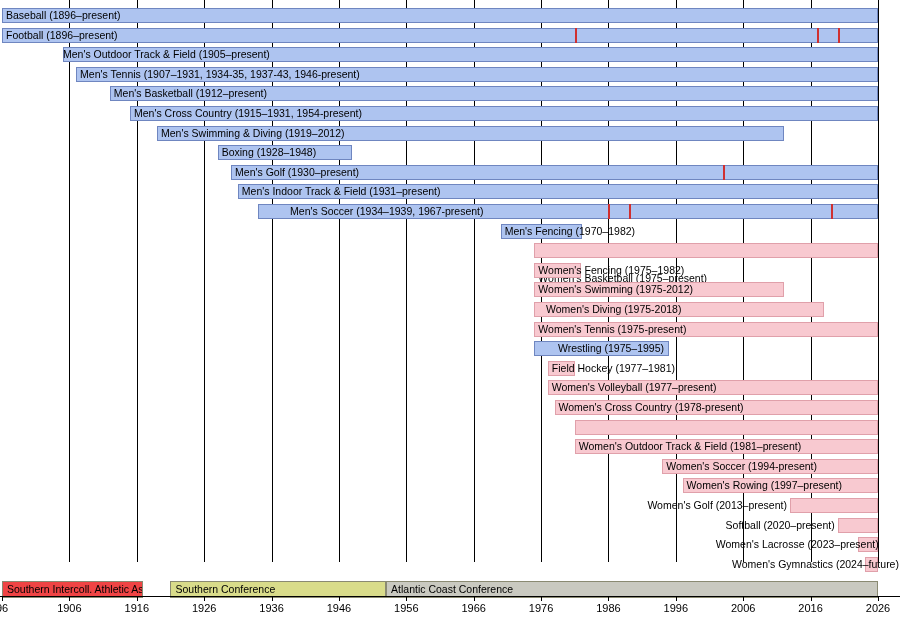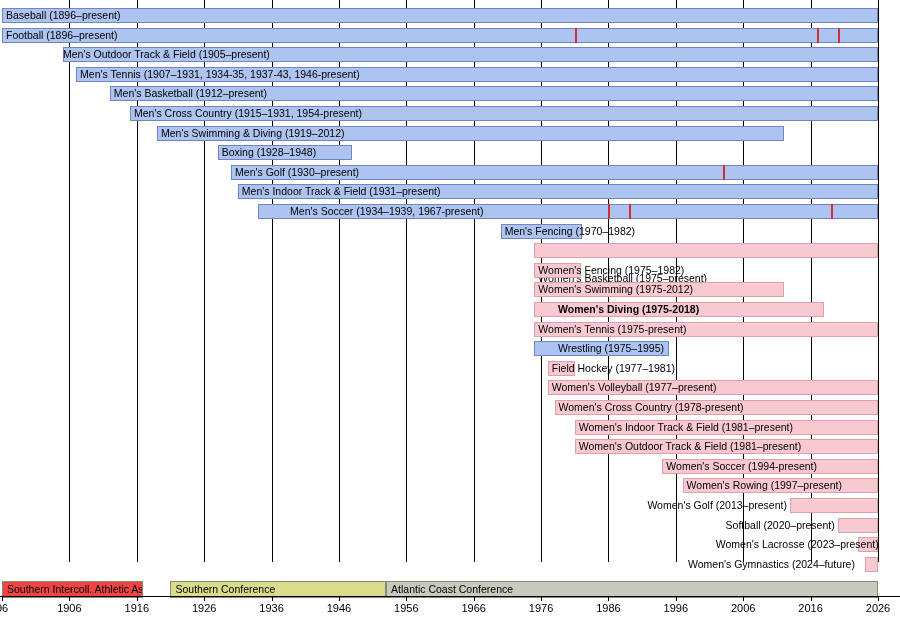--- a/index.html
+++ b/index.html
@@ -152,47 +152,46 @@
       <div class="bar-label" style="top: 204px; left: 262.062px; margin-left: 28px;">Men's Soccer (1934–1939, 1967-present)</div>
       <div class="bar male" style="left: 500.646px; width: 80.8615px; top: 223.6px;"></div>
       <div class="bar-label" style="top: 223.6px; left: 504.646px;">Men's Fencing (1970–1982)</div>
       <div class="bar female" style="left: 534.338px; width: 343.662px; top: 243.2px;"></div>
       <div class="bar-label" style="top: 243.2px; left: 538.338px; margin-top: 28px;">Women's Basketball (1975–present)</div>
       <div class="bar female" style="left: 534.338px; width: 47.1692px; top: 262.8px;"></div>
       <div class="bar-label" style="top: 262.8px; left: 538.338px;">Women's Fencing (1975–1982)</div>
       <div class="bar female" style="left: 534.338px; width: 249.323px; top: 282.4px;"></div>
       <div class="bar-label" style="top: 282.4px; left: 538.338px;">Women's Swimming (1975-2012)</div>
       <div class="bar female" style="left: 534.338px; width: 289.754px; top: 302px;"></div>
-      <div class="bar-label" style="top: 302px; left: 558px; font-weight: bold;">Women's Diving (1975-2018)</div>
+      <div class="bar-label" style="top: 302px; left: 546px;">Women's Diving (1975-2018)</div>
       <div class="bar female" style="left: 534.338px; width: 343.662px; top: 321.6px;"></div>
       <div class="bar-label" style="top: 321.6px; left: 538.338px;">Women's Tennis (1975-present)</div>
       <div class="bar male" style="left: 534.338px; width: 134.769px; top: 341.2px;"></div>
       <div class="bar-label" style="top: 341.2px; left: 558px;">Wrestling (1975–1995)</div>
       <div class="bar female" style="left: 547.815px; width: 26.9538px; top: 360.8px;"></div>
       <div class="bar-label" style="top: 360.8px; left: 551.815px;">Field Hockey (1977–1981)</div>
       <div class="bar female" style="left: 547.815px; width: 330.185px; top: 380.4px;"></div>
       <div class="bar-label" style="top: 380.4px; left: 551.815px;">Women's Volleyball (1977–present)</div>
       <div class="bar female" style="left: 554.554px; width: 323.446px; top: 400px;"></div>
       <div class="bar-label" style="top: 400px; left: 558.554px;">Women's Cross Country (1978-present)</div>
       <div class="bar female" style="left: 574.769px; width: 303.231px; top: 419.6px;"></div>
-      <div class="bar-label" style="top: 419.6px; left: 578.769px;">Women's Indoor Track &amp; Field (1981–present)</div>
       <div class="bar female" style="left: 574.769px; width: 303.231px; top: 439.2px;"></div>
       <div class="bar-label" style="top: 439.2px; left: 578.769px;">Women's Outdoor Track &amp; Field (1981–present)</div>
       <div class="bar female" style="left: 662.369px; width: 215.631px; top: 458.8px;"></div>
       <div class="bar-label" style="top: 458.8px; left: 666.369px;">Women's Soccer (1994-present)</div>
       <div class="bar female" style="left: 682.585px; width: 195.415px; top: 478.4px;"></div>
       <div class="bar-label" style="top: 478.4px; left: 686.585px;">Women's Rowing (1997–present)</div>
       <div class="bar female" style="left: 790.4px; width: 87.6px; top: 498px;"></div>
       <div class="bar-label" style="top: 498px; left: 647.4px; visibility: visible;">Women's Golf (2013–present)</div>
       <div class="bar female" style="left: 837.569px; width: 40.4308px; top: 517.6px;"></div>
       <div class="bar-label" style="top: 517.6px; left: 725.569px; visibility: visible;">Softball (2020–present)</div>
       <div class="bar female" style="left: 857.785px; width: 20.2154px; top: 537.2px;"></div>
       <div class="bar-label" style="top: 537.2px; left: 691.785px; visibility: visible; margin-left: 24px;">Women's Lacrosse (2023–present)</div>
       <div class="bar female" style="left: 864.523px; width: 13.4769px; top: 556.8px;"></div>
-      <div class="bar-label" style="top: 556.8px; left: 688px; visibility: visible; text-align: right;">Women's Gymnastics (2024–future)</div>
+      <div class="bar-label" style="top: 556.8px; left: 732px; visibility: visible; text-align: right;">Women's Gymnastics (2024–future)</div>
       <div class="conf" style="left: 2px; width: 141px; top: 581.4px; background: #ef4444;">Southern Intercoll. Athletic Assn.</div>
       <div class="conf" style="left: 170.462px; width: 215.631px; top: 581.4px; background: rgb(217, 220, 138);">Southern Conference</div>
       <div class="conf" style="left: 386.092px; width: 491.908px; top: 581.4px; background: rgb(201, 201, 192);">Atlantic Coast Conference</div>
     </div>
   <div id="axis">
     <div class="axis-line"></div>
   <div class="tick" style="left: 2px;"></div>
       <div class="tick-label" style="left: 2px;">96</div>
       <div class="tick" style="left: 69.3846px;"></div>
       <div class="tick-label" style="left: 69.3846px;">1906</div>

